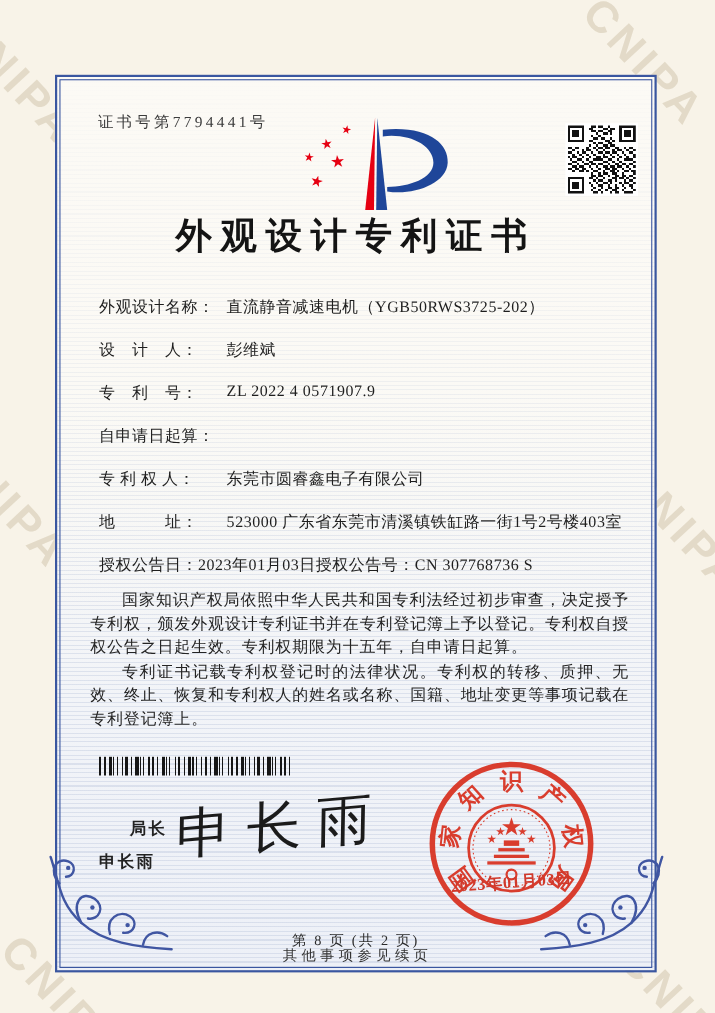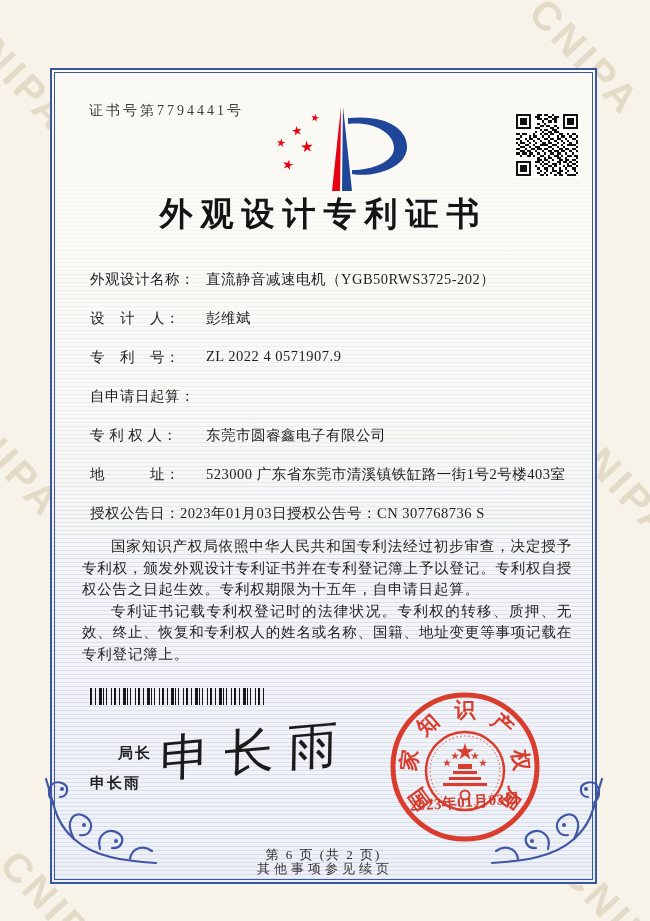--- a/index.html
+++ b/index.html
@@ -457,21 +457,21 @@
         <span style="transform: rotate(-84deg) translateY(-56px);">家</span>
         <span style="transform: rotate(-42deg) translateY(-56px);">知</span>
         <span style="transform: rotate(0deg) translateY(-56px);">识</span>
         <span style="transform: rotate(42deg) translateY(-56px);">产</span>
         <span style="transform: rotate(84deg) translateY(-56px);">权</span>
         <span style="transform: rotate(126deg) translateY(-56px);">局</span>
       </div>
     <div class="seal-date">2023年01月03日</div>
   </div>
 
-  <div class="page-footer">第 6 页 (共 2 页)</div>
+  <div class="page-footer">第 8 页 (共 2 页)</div>
 </div>
 
 <svg class="flourish fl-left" viewBox="0 0 122 122">
   <g fill="none" stroke="#4056a2" stroke-width="2.2" stroke-linecap="round">
     <path d="M6,28 C14,52 14,70 34,88 C54,106 84,110 116,112"></path>
     <path d="M34,88 C24,70 34,58 46,66 C56,73 50,86 40,84"></path>
     <path d="M14,52 C4,42 10,28 22,32 C30,35 28,46 20,46"></path>
     <path d="M60,98 C56,84 68,76 78,82 C86,87 82,98 72,97"></path>
     <path d="M90,108 C92,96 104,94 112,100"></path>
     <circle cx="22" cy="38" r="2" fill="#4056a2" stroke="none"></circle>

